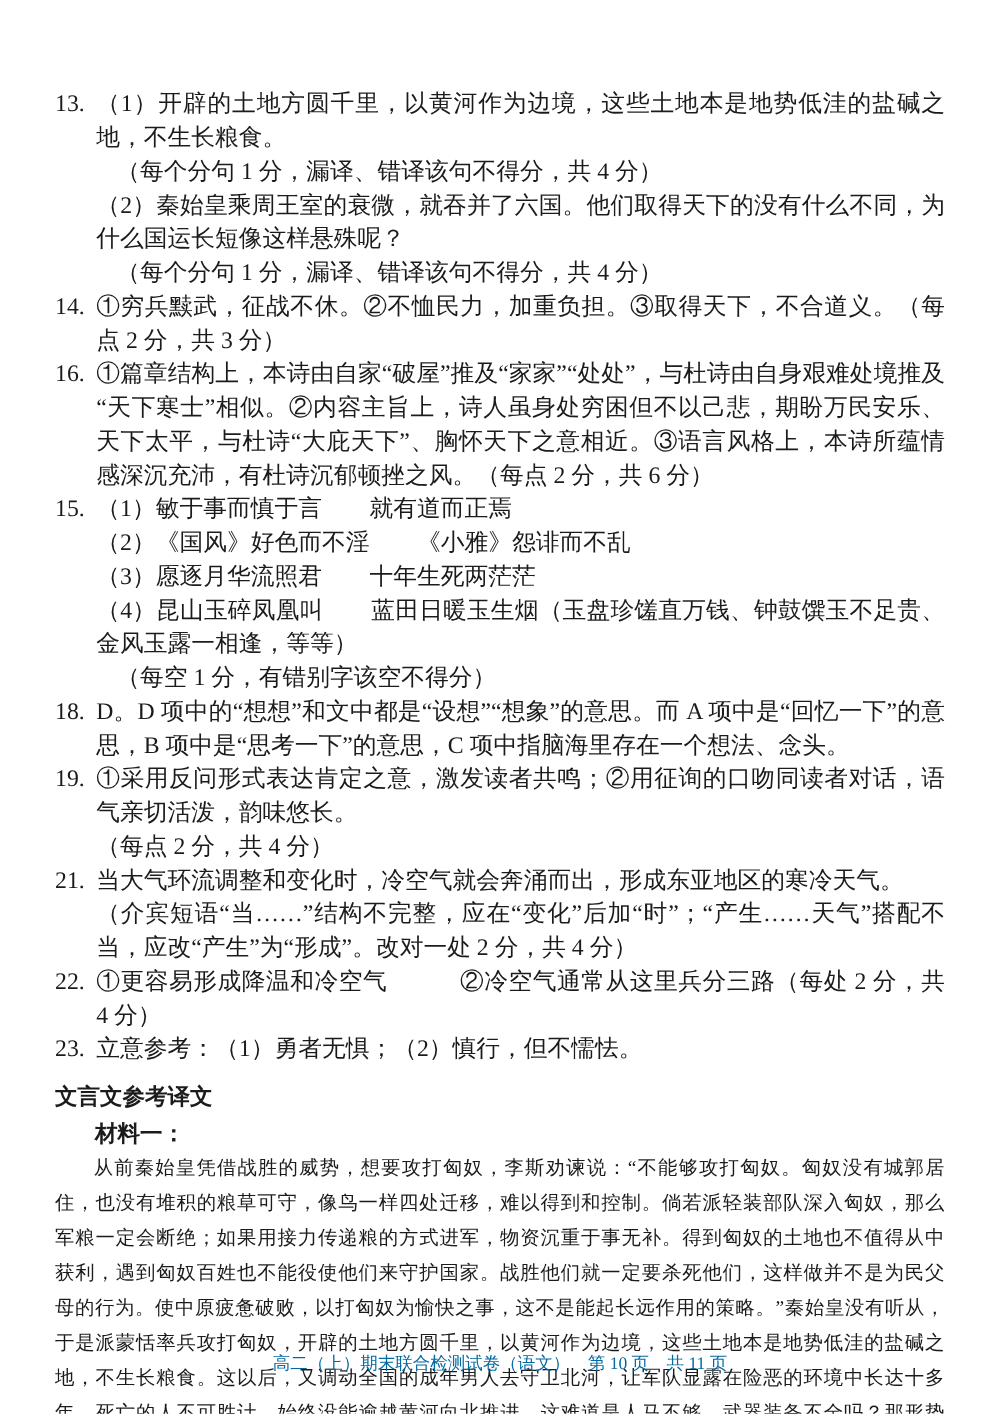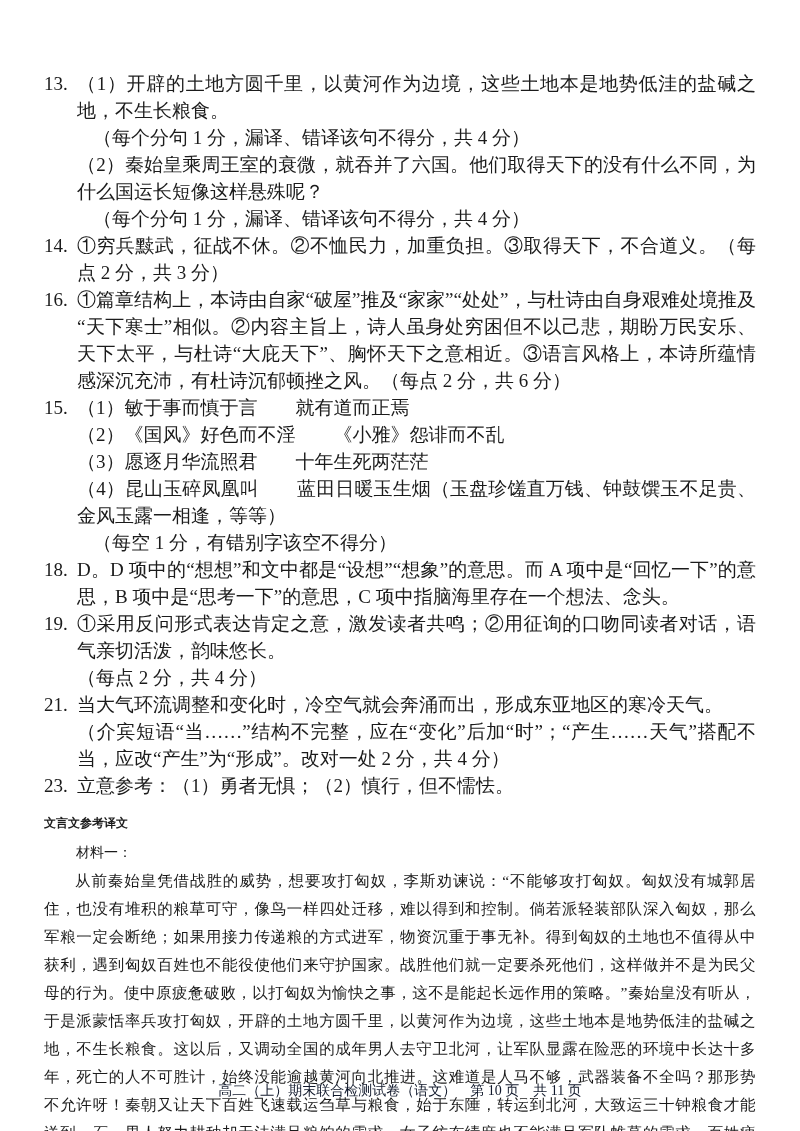--- a/index.html
+++ b/index.html
@@ -38,46 +38,46 @@
     flex: 1;
   }
   .ind2 .txt {
     padding-left: 16px;
   }
   
   .trans-heading {
     margin-top: 11px;
     font-family: "Liberation Sans", "DejaVu Sans", sans-serif;
     font-weight: bold;
-    font-size: 12px;
+    font-size: 18px;
     line-height: 27px;
   }
   .trans-sub {
-    font-weight: normal;
-    font-size: 14px;
+    font-weight: bold;
+    font-size: 18px;
     line-height: 28px;
     padding-left: 32px;
     margin-top: 2px;
   }
   .trans-para {
     font-size: 15.5px;
     line-height: 28px;
     text-align: justify;
     text-indent: 2em;
     letter-spacing: 0.5px;
   }
   
   .footer {
     position: absolute;
     left: 0;
     right: 0;
     top: 1082px;
     text-align: center;
     font-size: 14px;
-    color: #0f172a;
+    color: #0369a1;
   }
 </style>
 </head>
 <body>
 
 <div class="content">
 
   <div class="answers">
 
   <div class="line">
@@ -138,20 +138,24 @@
       </div>
       <div class="line">
         <span class="num">21.</span>
         <span class="txt">当大气环流调整和变化时，冷空气就会奔涌而出，形成东亚地区的寒冷天气。</span>
       </div>
       <div class="line">
         <span class="num"></span>
         <span class="txt">（介宾短语“当……”结构不完整，应在“变化”后加“时”；“产生……天气”搭配不当，应改“产生”为“形成”。改对一处 2 分，共 4 分）</span>
       </div>
       <div class="line">
+        <span class="num">22.</span>
+        <span class="txt">①更容易形成降温和冷空气　　　②冷空气通常从这里兵分三路（每处 2 分，共 4 分）</span>
+      </div>
+      <div class="line">
         <span class="num">23.</span>
         <span class="txt">立意参考：（1）勇者无惧；（2）慎行，但不懦怯。</span>
       </div>
     </div>
 
   <div class="trans-heading">文言文参考译文</div>
 
   <div class="trans-sub">材料一：</div>
 
   <div class="trans-para">从前秦始皇凭借战胜的威势，想要攻打匈奴，李斯劝谏说：“不能够攻打匈奴。匈奴没有城郭居住，也没有堆积的粮草可守，像鸟一样四处迁移，难以得到和控制。倘若派轻装部队深入匈奴，那么军粮一定会断绝；如果用接力传递粮的方式进军，物资沉重于事无补。得到匈奴的土地也不值得从中获利，遇到匈奴百姓也不能役使他们来守护国家。战胜他们就一定要杀死他们，这样做并不是为民父母的行为。使中原疲惫破败，以打匈奴为愉快之事，这不是能起长远作用的策略。”秦始皇没有听从，于是派蒙恬率兵攻打匈奴，开辟的土地方圆千里，以黄河作为边境，这些土地本是地势低洼的盐碱之地，不生长粮食。这以后，又调动全国的成年男人去守卫北河，让军队显露在险恶的环境中长达十多年，死亡的人不可胜计，始终没能逾越黄河向北推进。这难道是人马不够，武器装备不全吗？那形势不允许呀！秦朝又让天下百姓飞速载运刍草与粮食，始于东陲，转运到北河，大致运三十钟粮食才能送到一石。男人努力耕种却无法满足粮饷的需求，女子纺布绩麻也不能满足军队帷幕的需求。百姓疲惫，孤儿寡母和老弱之人得不到供养，路上的死人一个挨一个，大概由于这些原因，天下百姓开始背叛秦朝。</div>

